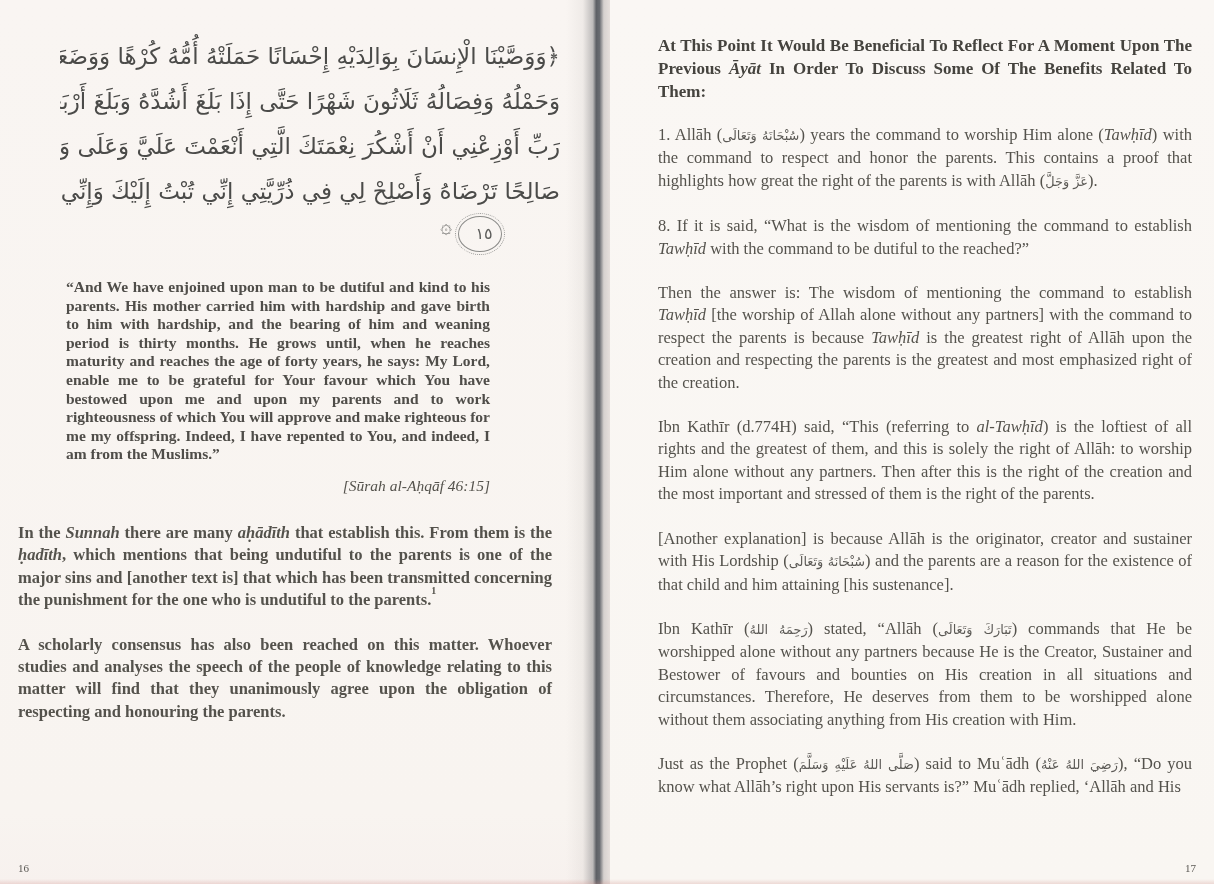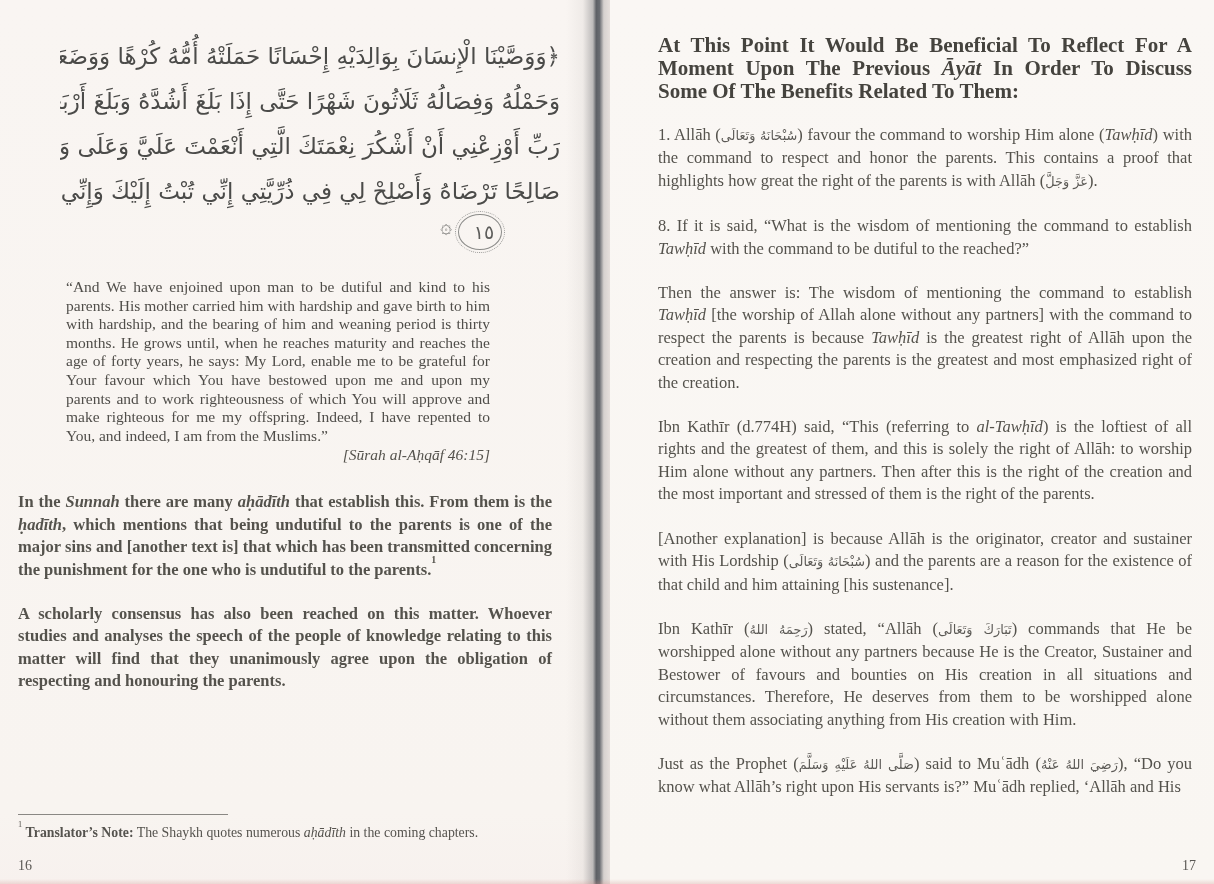--- a/index.html
+++ b/index.html
@@ -53,29 +53,29 @@
     width:500px;margin-left:42px;height:48px;
     text-align:right;padding-right:58px;box-sizing:border-box;
     color:#6f6f6d;
   }
   #verse-rosette{font-family:"DejaVu Sans",sans-serif;font-size:20px;vertical-align:6px;margin-right:6px;}
   #verse-circle{
     display:inline-flex;align-items:center;justify-content:center;
     width:34px;height:34px;border-radius:50%;
     border:1px solid #8b8b89;
     outline:1px dotted #9a9a98;outline-offset:2px;
-    font-family:"DejaVu Sans",sans-serif;font-size:19px;color:#5d5d5b;
+    font-family:"DejaVu Sans",sans-serif;font-size:16px;color:#5d5d5b;
     background:transparent;
     padding-left:8px;
   }
   
   #translation{
-    width:424px;margin:16px 0 0 48px;
+    width:424px;margin:16px 0 12px 48px;
     font-size:15.5px;line-height:18.6px;
-    font-weight:normal;color:#4f4d49;
+    font-weight:bold;color:#4f4d49;
     text-align:justify;
   }
   #citation{
     width:424px;margin-left:48px;
     font-size:15.5px;line-height:19px;
     text-align:right;color:#54524c;font-style:italic;
   }
   
   .body-par{
     width:534px;
@@ -88,24 +88,24 @@
   .it{font-style:italic;}
   .bd{font-weight:bold;}
   .ar{font-family:"DejaVu Sans",sans-serif;font-size:.78em;color:#5b5955;}
   
   #footnote{position:absolute;left:18px;bottom:42px;width:540px;}
   #footnote-rule{width:210px;border:0;border-top:1px solid #8a8884;margin:0 0 9px 0;}
   #footnote-text{font-size:13.8px;line-height:18px;color:#55534e;}
   
   #benefits-heading{
     width:534px;
-    font-size:21px;line-height:23px;font-weight:bold;color:#45433e;
+    font-size:17px;line-height:23px;font-weight:bold;color:#45433e;
     text-align:justify;margin:0 13px 21px 0;
   }
-  .page-num{position:absolute;bottom:10px;font-size:14px;color:#5a5854;text-align:right;}
+  .page-num{position:absolute;bottom:10px;font-size:11px;color:#5a5854;text-align:right;}
   #page-num-left{left:18px;}
   #page-num-right{right:18px;}
 </style>
 </head>
 <body>
 
 <div id="spread">
 
   <div class="page" id="left-page">
     <div id="arabic-block">
@@ -120,34 +120,30 @@
     </div>
 
     <div id="translation">“And We have enjoined upon man to be dutiful and kind to his parents. His mother carried him with hardship and gave birth to him with hardship, and the bearing of him and weaning period is thirty months. He grows until, when he reaches maturity and reaches the age of forty years, he says: My Lord, enable me to be grateful for Your favour which You have bestowed upon me and upon my parents and to work righteousness of which You will approve and make righteous for me my offspring. Indeed, I have repented to You, and indeed, I am from the Muslims.”</div>
     <div id="citation">[Sūrah al-Aḥqāf 46:15]</div>
 
     <div id="left-body">
       <p class="body-par"><span>In the </span><span class="it">Sunnah</span><span> there are many </span><span class="it">aḥādīth</span><span> that establish this. From them is the </span><span class="it">ḥadīth</span><span>, which mentions that being undutiful to the parents is one of the major sins and [another text is] that which has been transmitted concerning the punishment for the one who is undutiful to the parents.</span><sup>1</sup></p>
       <p class="body-par"><span>A scholarly consensus has also been reached on this matter. Whoever studies and analyses the speech of the people of knowledge relating to this matter will find that they unanimously agree upon the obligation of respecting and honouring the parents.</span></p>
     </div>
 
-    <div id="footnote">
-      <hr id="footnote-rule">
-      <div id="footnote-text"><sup>1</sup><span> </span><span class="bd">Translator’s Note:</span><span> The Shaykh quotes numerous </span><span class="it">aḥādīth</span><span> in the coming chapters.</span></div>
-    </div>
 
     <div class="page-num" id="page-num-left">16</div>
   </div>
 
   <div id="binding"></div>
 
   <div class="page" id="right-page">
     <h2 id="benefits-heading"><span>At This Point It Would Be Beneficial To Reflect For A Moment Upon The Previous </span><span class="it">Āyāt</span><span> In Order To Discuss Some Of The Benefits Related To Them:</span></h2>
 
-    <p class="body-par"><span>1. Allāh (</span><span class="ar">سُبْحَانَهُ وَتَعَالَى</span><span>) favour the command to worship Him alone (</span><span class="it">Tawḥīd</span><span>) with the command to respect and honor the parents. This contains a proof that highlights how great the right of the parents is with Allāh (</span><span class="ar">عَزَّ وَجَلَّ</span><span>).</span></p>
+    <p class="body-par"><span>1. Allāh (</span><span class="ar">سُبْحَانَهُ وَتَعَالَى</span><span>) years the command to worship Him alone (</span><span class="it">Tawḥīd</span><span>) with the command to respect and honor the parents. This contains a proof that highlights how great the right of the parents is with Allāh (</span><span class="ar">عَزَّ وَجَلَّ</span><span>).</span></p>
     <p class="body-par"><span>8. If it is said, “What is the wisdom of mentioning the command to establish </span><span class="it">Tawḥīd</span><span> with the command to be dutiful to the reached?”</span></p>
     <p class="body-par"><span>Then the answer is: The wisdom of mentioning the command to establish </span><span class="it">Tawḥīd</span><span> [the worship of Allah alone without any partners] with the command to respect the parents is because </span><span class="it">Tawḥīd</span><span> is the greatest right of Allāh upon the creation and respecting the parents is the greatest and most emphasized right of the creation.</span></p>
     <p class="body-par"><span>Ibn Kathīr (d.774H) said, “This (referring to </span><span class="it">al-Tawḥīd</span><span>) is the loftiest of all rights and the greatest of them, and this is solely the right of Allāh: to worship Him alone without any partners. Then after this is the right of the creation and the most important and stressed of them is the right of the parents.</span></p>
     <p class="body-par"><span>[Another explanation] is because Allāh is the originator, creator and sustainer with His Lordship (</span><span class="ar">سُبْحَانَهُ وَتَعَالَى</span><span>) and the parents are a reason for the existence of that child and him attaining [his sustenance].</span></p>
     <p class="body-par"><span>Ibn Kathīr (</span><span class="ar">رَحِمَهُ اللهُ</span><span>) stated, “Allāh (</span><span class="ar">تَبَارَكَ وَتَعَالَى</span><span>) commands that He be worshipped alone without any partners because He is the Creator, Sustainer and Bestower of favours and bounties on His creation in all situations and circumstances. Therefore, He deserves from them to be worshipped alone without them associating anything from His creation with Him.</span></p>
     <p class="body-par"><span>Just as the Prophet (</span><span class="ar">صَلَّى اللهُ عَلَيْهِ وَسَلَّمَ</span><span>) said to Muʿādh (</span><span class="ar">رَضِيَ اللهُ عَنْهُ</span><span>), “Do you know what Allāh’s right upon His servants is?” Muʿādh replied, ‘Allāh and His</span></p>
 
     <div class="page-num" id="page-num-right">17</div>
   </div>
 

